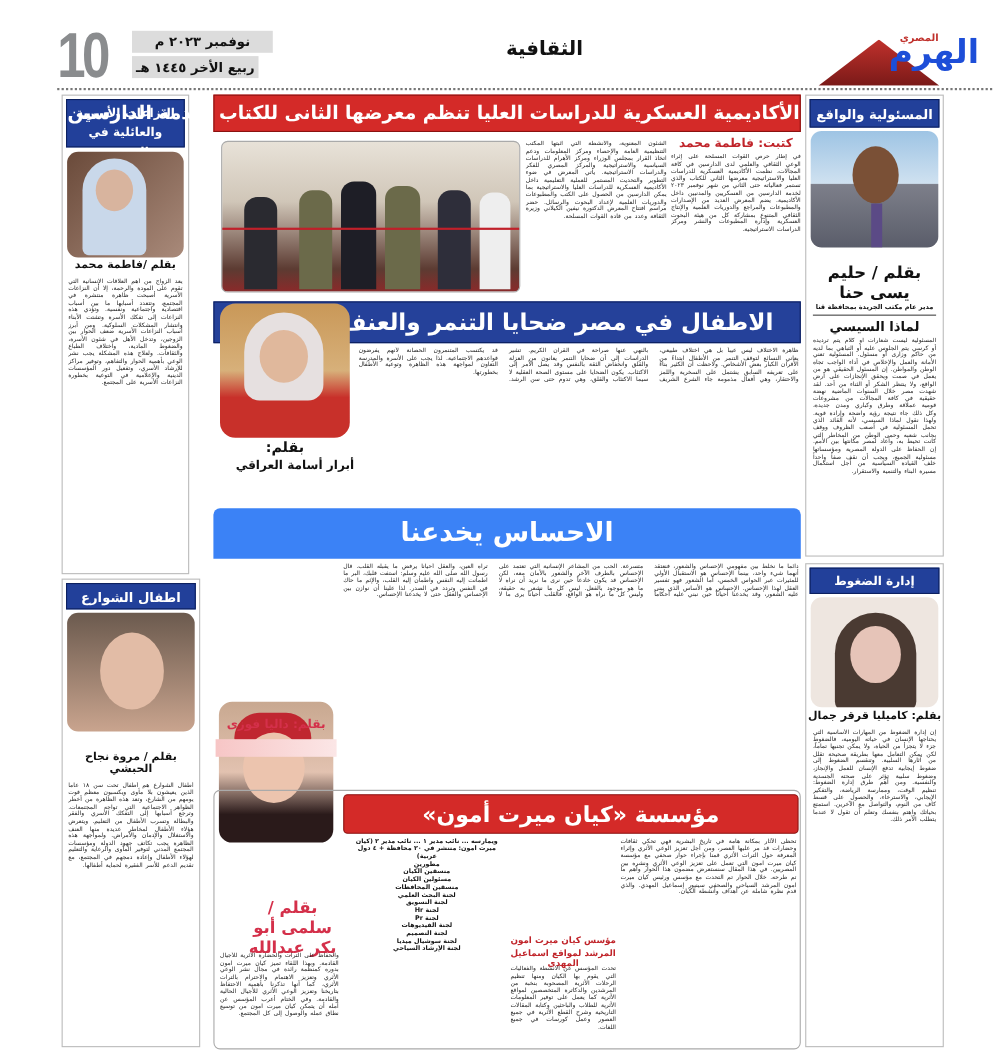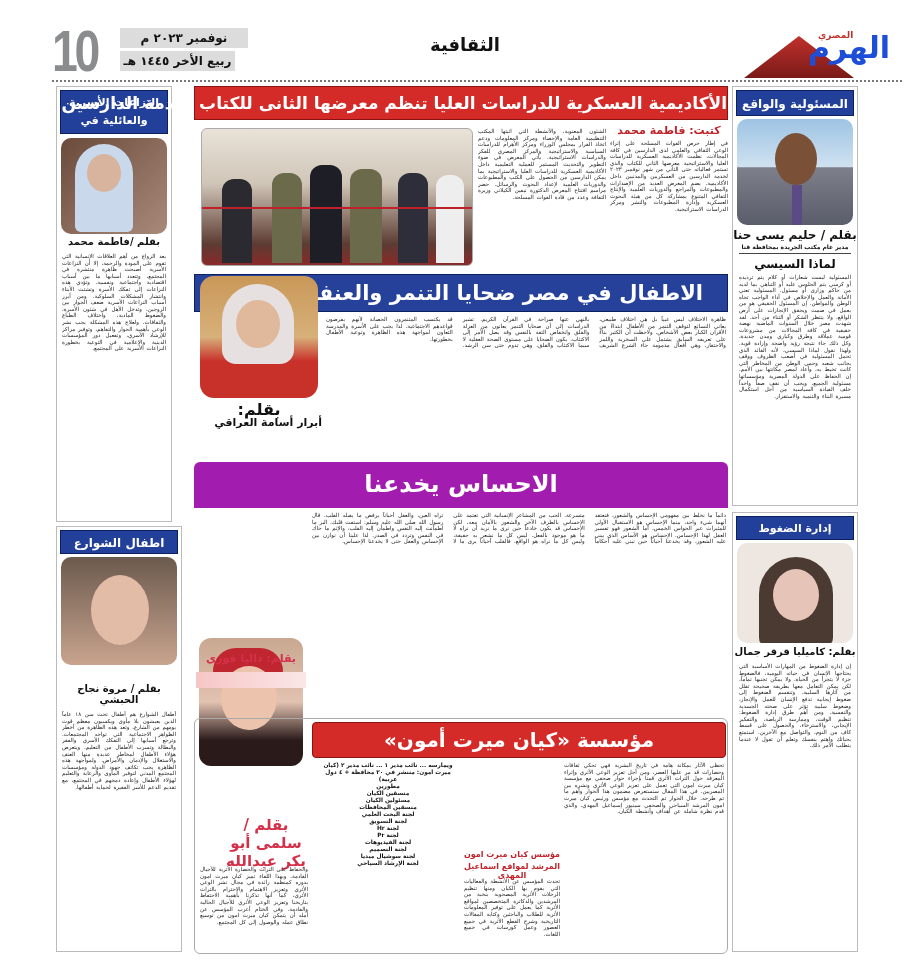--- a/index.html
+++ b/index.html
@@ -7,39 +7,39 @@
   body { font-family: "DejaVu Sans", sans-serif; position: relative; color: #111; direction: ltr; }
 
   .abs { position: absolute; }
   .rtl { direction: rtl; text-align: center; }
 
   
   .page-num { left: 52px; top: 26px; font-family: "Liberation Sans", sans-serif; font-weight: 900; font-size: 58px; line-height: 50px; color: #8a8c8e; letter-spacing: -4px; transform: scaleX(0.8); transform-origin: left top; }
   .date-box { background: #dcdcdc; font-weight: bold; font-size: 12px; height: 20px; line-height: 20px; direction: rtl; text-align: center; color: #111; }
   .date-1 { left: 120px; top: 28px; width: 128px; }
   .date-2 { left: 120px; top: 51px; width: 115px; }
-  .section-title { left: 430px; top: 34px; width: 100px; font-size: 18px; font-weight: bold; direction: rtl; text-align: left; }
+  .section-title { left: 430px; top: 34px; width: 100px; font-size: 18px; font-weight: bold; direction: rtl; text-align: right; }
   .logo { left: 734px; top: 28px; width: 160px; height: 50px; }
   .logo-roof { position: absolute; left: 10px; top: 8px; width: 110px; height: 42px; background: linear-gradient(180deg,#c0312c,#7a1a18); clip-path: polygon(50% 0, 100% 100%, 0 100%); }
   .logo-text { position: absolute; right: 4px; top: 2px; font-size: 30px; font-weight: 900; color: #1d4ed8; direction: rtl; font-family: "DejaVu Sans", sans-serif; }
   .logo-small { position: absolute; left: 84px; top: 2px; font-size: 9px; color: #c0312c; font-weight: bold; direction: rtl; }
   .dotted { left: 52px; top: 80px; width: 850px; border-top: 2px dotted #777; }
 
   
   .side-col { border: 1px solid #bbb; background: #fff; overflow: hidden; }
   .side-head { background: #22409a; color: #fff; font-weight: bold; text-align: center; direction: rtl; border: 1px solid #0c2060; }
   .photo { border-radius: 10px; overflow: hidden; position: relative; }
   .byline { font-weight: 900; text-align: center; direction: rtl; color: #111; }
   .textblock { font-size: 5.5px; line-height: 6.6px; color: #222; direction: rtl; text-align: justify; overflow: hidden; word-spacing: 1px; }
 
   
   .banner { color: #fff; font-weight: 900; direction: rtl; text-align: center; white-space: nowrap; }
   .b-red { background: #d42a28; border: 1px solid #8a1210; }
   .b-blue { background: #25419a; border: 1px solid #0c2060; }
-  .b-green { background: #a21caf; border-radius: 6px 6px 0 0; }
+  .b-green { background: #3b82f6; border-radius: 6px 6px 0 0; }
 
   .framed { border: 1px solid #aaa; border-radius: 6px; }
 </style>
 </head>
 <body>
 
 <div class="abs page-num">10</div>
 <div class="abs date-box date-1">نوفمبر ٢٠٢٣ م</div>
 <div class="abs date-box date-2">ربيع الأخر ١٤٤٥ هـ</div>
 <div class="abs section-title">الثقافية</div>
@@ -49,21 +49,21 @@
   <div class="logo-text">الهرم</div>
 </div>
 <div class="abs dotted"></div>
 
 <div class="abs side-col" style="left:732px;top:86px;width:126px;height:420px;">
   <div class="side-head" style="margin:3px;height:26px;line-height:26px;font-size:12px;">المسئولية والواقع (٢٢)</div>
   <div class="photo" style="margin:2px 4px;height:106px;background:linear-gradient(180deg,#9ec4e4 0%,#cfe1f0 45%,#7d7f8a 46%,#5a5d6a 100%);">
     <div style="position:absolute;left:38px;top:14px;width:42px;height:52px;border-radius:50%;background:#7a5036;"></div>
     <div style="position:absolute;left:55px;top:66px;width:10px;height:40px;background:#5b4a86;"></div>
   </div>
-  <div class="byline" style="font-size:12px;margin-top:3px;">بقلم / حليم يسى حنا</div>
+  <div class="byline" style="font-size:15px;margin-top:14px;">بقلم / حليم يسى حنا</div>
   <div class="rtl" style="font-size:6px;font-weight:bold;text-align:center;margin:1px 0 3px;">مدير عام مكتب الجريدة بمحافظة قنا</div>
   <div style="border-top:1px solid #444;margin:0 6px;"></div>
   <div class="byline" style="font-size:12px;margin:3px 0;">لماذا السيسي</div>
   <div class="textblock" style="margin:0 6px;height:222px;">المسئولية ليست شعارات أو كلام يتم ترديده أو كرسي يتم الجلوس عليه أو التباهي بما لديه من حاكم وزارى أو مسئول. المسئولية تعني الأمانة والعمل والإخلاص في أداء الواجب تجاه الوطن والمواطن. إن المسئول الحقيقي هو من يعمل في صمت ويحقق الإنجازات على أرض الواقع، ولا ينتظر الشكر أو الثناء من أحد. لقد شهدت مصر خلال السنوات الماضية نهضة حقيقية في كافة المجالات من مشروعات قومية عملاقة وطرق وكباري ومدن جديدة، وكل ذلك جاء نتيجة رؤية واضحة وإرادة قوية. ولهذا نقول لماذا السيسي، لأنه القائد الذي تحمل المسئولية في أصعب الظروف ووقف بجانب شعبه وحمى الوطن من المخاطر التي كانت تحيط به، وأعاد لمصر مكانتها بين الأمم. إن الحفاظ على الدولة المصرية ومؤسساتها مسئولية الجميع، ويجب أن نقف صفاً واحداً خلف القيادة السياسية من أجل استكمال مسيرة البناء والتنمية والاستقرار.</div>
 </div>
 
 <div class="abs side-col" style="left:732px;top:512px;width:126px;height:440px;">
   <div class="side-head" style="margin:3px;height:24px;line-height:24px;font-size:11px;">إدارة الضغوط</div>
   <div class="photo" style="margin:2px 4px;height:100px;background:#eee6e0;">
     <div style="position:absolute;left:22px;top:14px;width:74px;height:90px;border-radius:40px 40px 10px 10px;background:#4a3a32;"></div>
@@ -107,21 +107,21 @@
 </div>
 <div class="abs textblock" style="left:478px;top:128px;width:128px;height:138px;">الشئون المعنوية، والأنشطة التي اثبتها المكتب التنظيمية العامة والإحصاء ومركز المعلومات ودعم اتخاذ القرار بمجلس الوزراء ومركز الأهرام للدراسات السياسية والاستراتيجية والمركز المصري للفكر والدراسات الاستراتيجية. يأتي المعرض في ضوء التطوير والتحديث المستمر للعملية التعليمية داخل الأكاديمية العسكرية للدراسات العليا والاستراتيجية بما يمكن الدارسين من الحصول على الكتب والمطبوعات والدوريات العلمية لإعداد البحوث والرسائل. حضر مراسم افتتاح المعرض الدكتورة نيفين الكيلاني وزيرة الثقافة وعدد من قادة القوات المسلحة.</div>
 <div class="abs rtl" style="left:610px;top:124px;width:118px;font-size:11px;font-weight:900;color:#c0242a;">كتبت: فاطمة محمد</div>
 <div class="abs textblock" style="left:610px;top:140px;width:118px;height:126px;">في إطار حرص القوات المسلحة على إثراء الوعي الثقافي والعلمي لدى الدارسين في كافة المجالات، نظمت الأكاديمية العسكرية للدراسات العليا والاستراتيجية معرضها الثاني للكتاب والذي تستمر فعالياته حتى الثاني من شهر نوفمبر ٢٠٢٣ لخدمة الدارسين من العسكريين والمدنيين داخل الأكاديمية. يضم المعرض العديد من الإصدارات والمطبوعات والمراجع والدوريات العلمية والإنتاج الثقافي المتنوع بمشاركة كل من هيئة البحوث العسكرية وإدارة المطبوعات والنشر ومركز الدراسات الاستراتيجية.</div>
 
 <div class="abs banner b-blue" style="left:194px;top:274px;width:534px;height:38px;line-height:36px;font-size:21px;text-align:right;padding-right:24px;">الاطفال في مصر ضحايا التنمر والعنف</div>
 <div class="abs photo" style="left:200px;top:276px;width:118px;height:122px;background:linear-gradient(180deg,#c99858 0%,#d7b07a 50%,#c8302a 70%,#c8302a 100%);border-radius:14px;">
   <div style="position:absolute;left:22px;top:8px;width:72px;height:80px;border-radius:36px 36px 14px 14px;background:#e6e0e0;"></div>
   <div style="position:absolute;left:36px;top:24px;width:44px;height:48px;border-radius:50%;background:#e0b89c;"></div>
 </div>
-<div class="abs byline" style="left:200px;top:400px;width:118px;font-size:16px;">بقلم:</div>
+<div class="abs byline" style="left:200px;top:400px;width:118px;font-size:13px;">بقلم:</div>
 <div class="abs byline" style="left:196px;top:416px;width:126px;font-size:11px;text-align:right;">أبرار أسامة العراقي</div>
 <div class="abs textblock" style="left:326px;top:316px;width:400px;height:140px;column-count:3;column-gap:10px;">ظاهرة الاختلاف ليس عيباً بل هي اختلاف طبيعي، يعاني النسائع لتوقف التنمر من الأطفال ابتداءً من الأقران الكبار بعض الأشخاص. ولاحظت أن الكثير بناءً على تعريفه السابق يشتمل على السخرية واللمز والاحتقار، وهي أفعال مذمومة جاء الشرع الشريف بالنهي عنها صراحة في القرآن الكريم. تشير الدراسات إلى أن ضحايا التنمر يعانون من العزلة والقلق وانخفاض الثقة بالنفس وقد يصل الأمر إلى الاكتئاب. يكون الضحايا على مستوى الصحة العقلية لا سيما الاكتئاب والقلق، وهي تدوم حتى سن الرشد. قد يكتسب المتنمرون الحصانة لأنهم يفرضون قواعدهم الاجتماعية. لذا يجب على الأسرة والمدرسة التعاون لمواجهة هذه الظاهرة وتوعية الأطفال بخطورتها.</div>
 
 <div class="abs banner b-green" style="left:194px;top:462px;width:534px;height:46px;line-height:44px;font-size:24px;">الاحساس يخدعنا</div>
 <div class="abs photo" style="left:199px;top:516px;width:104px;height:128px;background:linear-gradient(180deg,#c8a890 0%,#e2c2b0 50%,#2a1a1a 80%,#2a1a1a 100%);border-radius:12px;">
   <div style="position:absolute;left:14px;top:10px;width:70px;height:26px;border-radius:30px 30px 4px 4px;background:#c02630;"></div>
   <div style="position:absolute;left:22px;top:28px;width:56px;height:64px;border-radius:50%;background:#ecc4ae;"></div>
 </div>
 <div class="abs byline" style="left:196px;top:652px;width:110px;font-size:11px;color:#d4304a;">بقلم: داليا فوزى</div>
 <div class="abs" style="left:196px;top:672px;width:110px;height:16px;background:linear-gradient(90deg,#f7c6c6,#fbe6e6);"></div>

